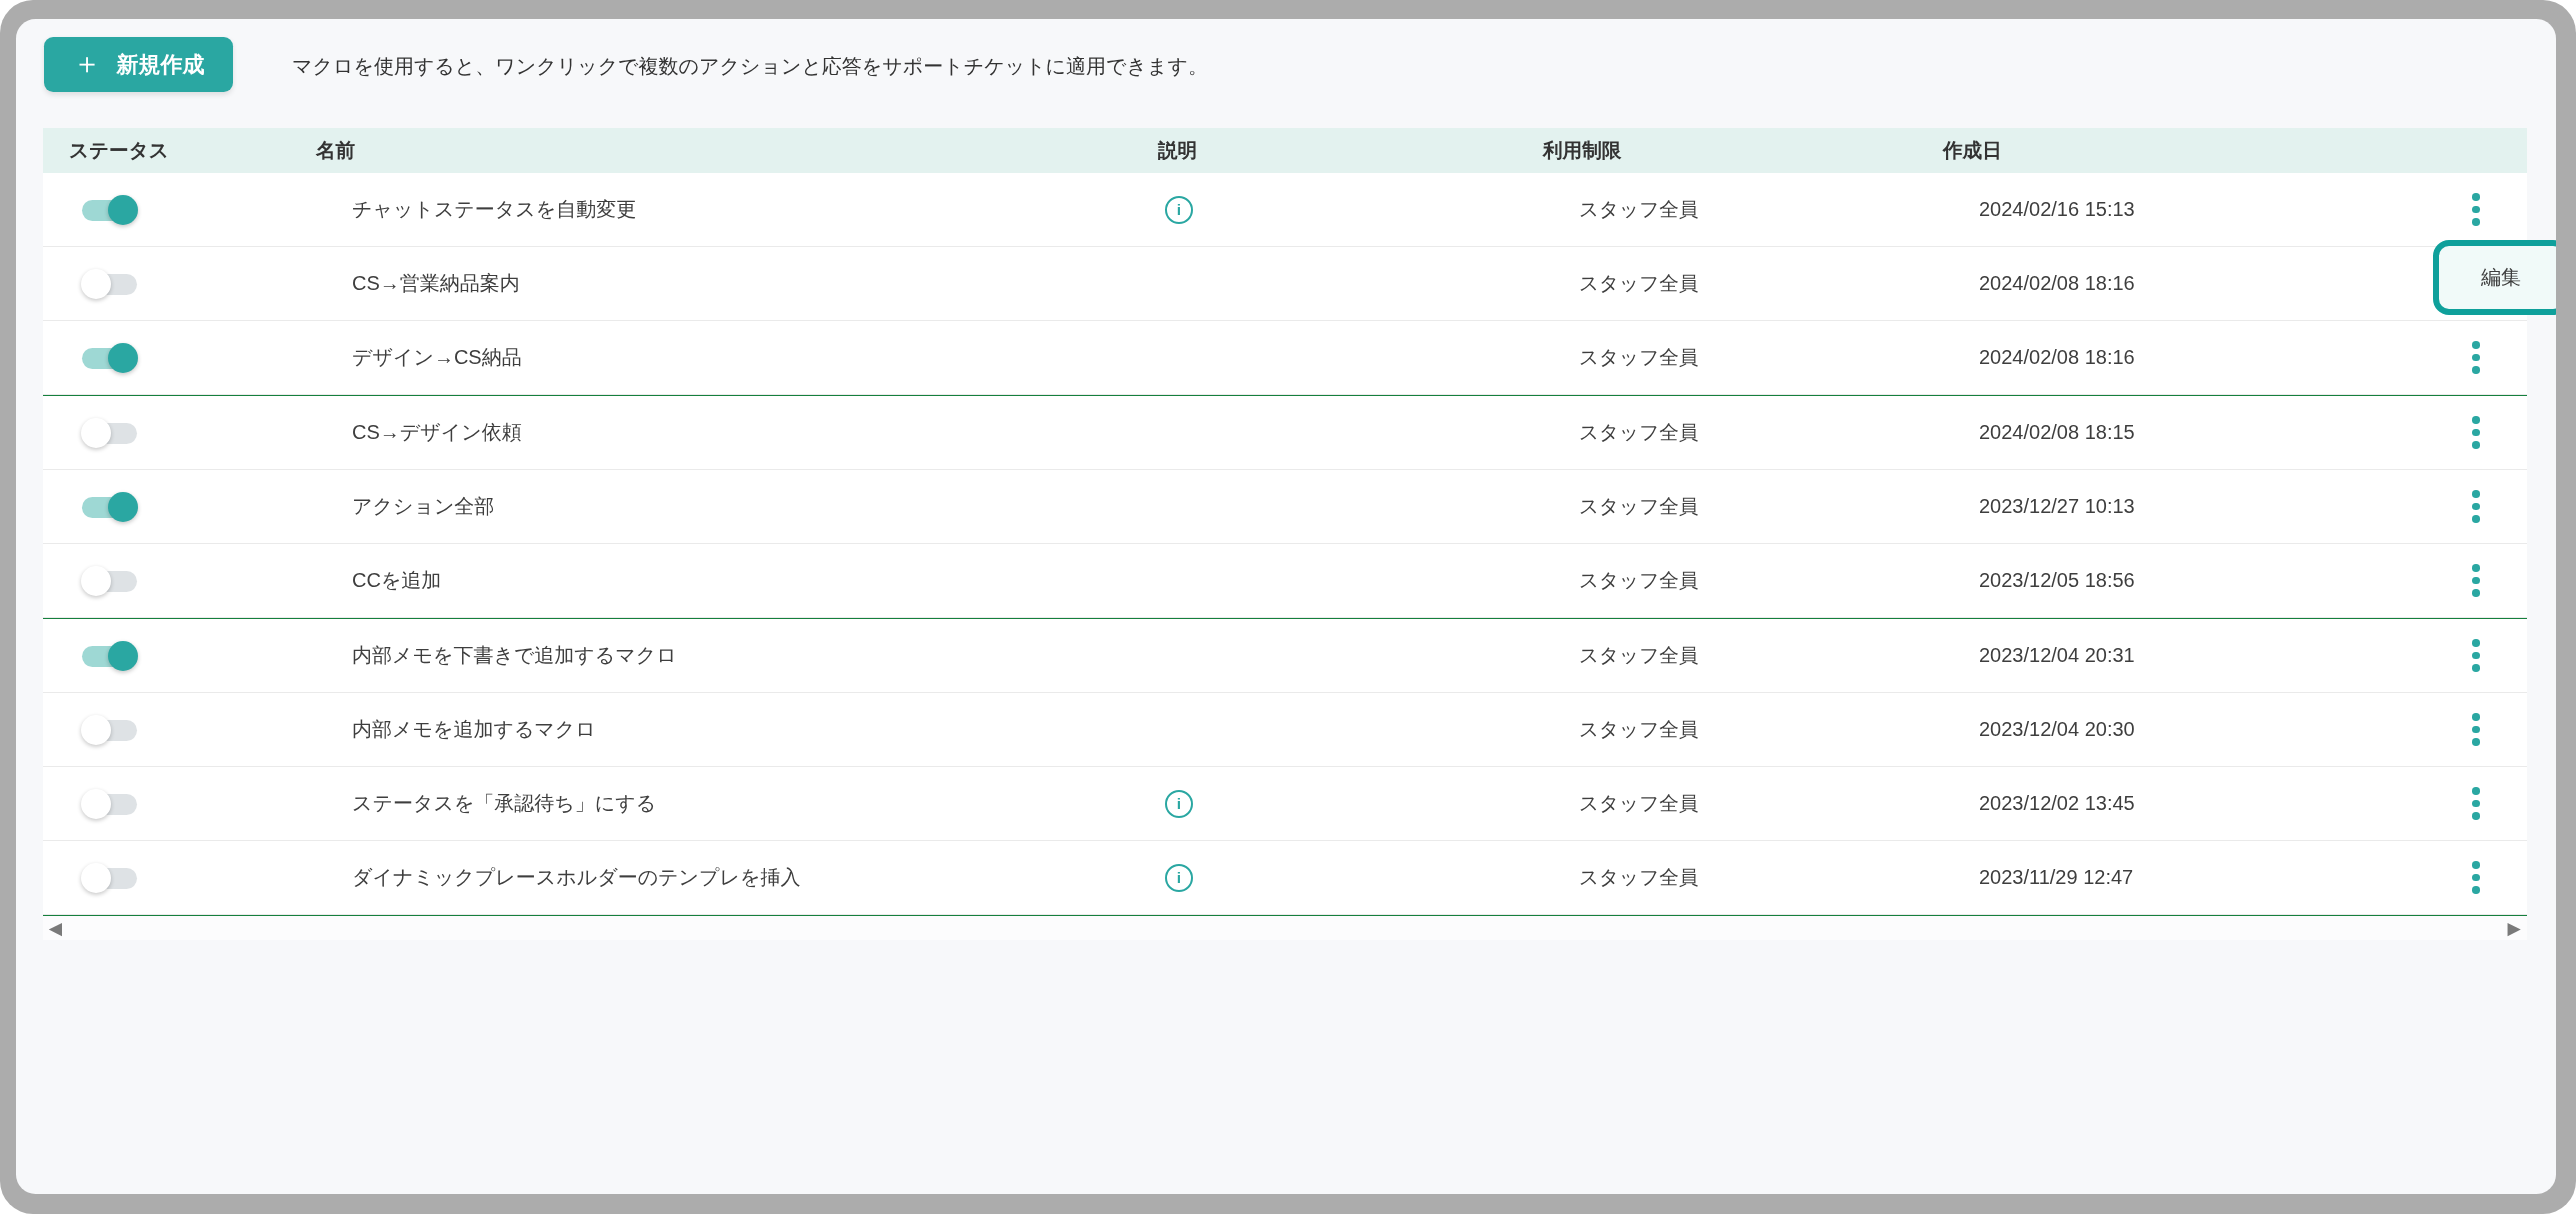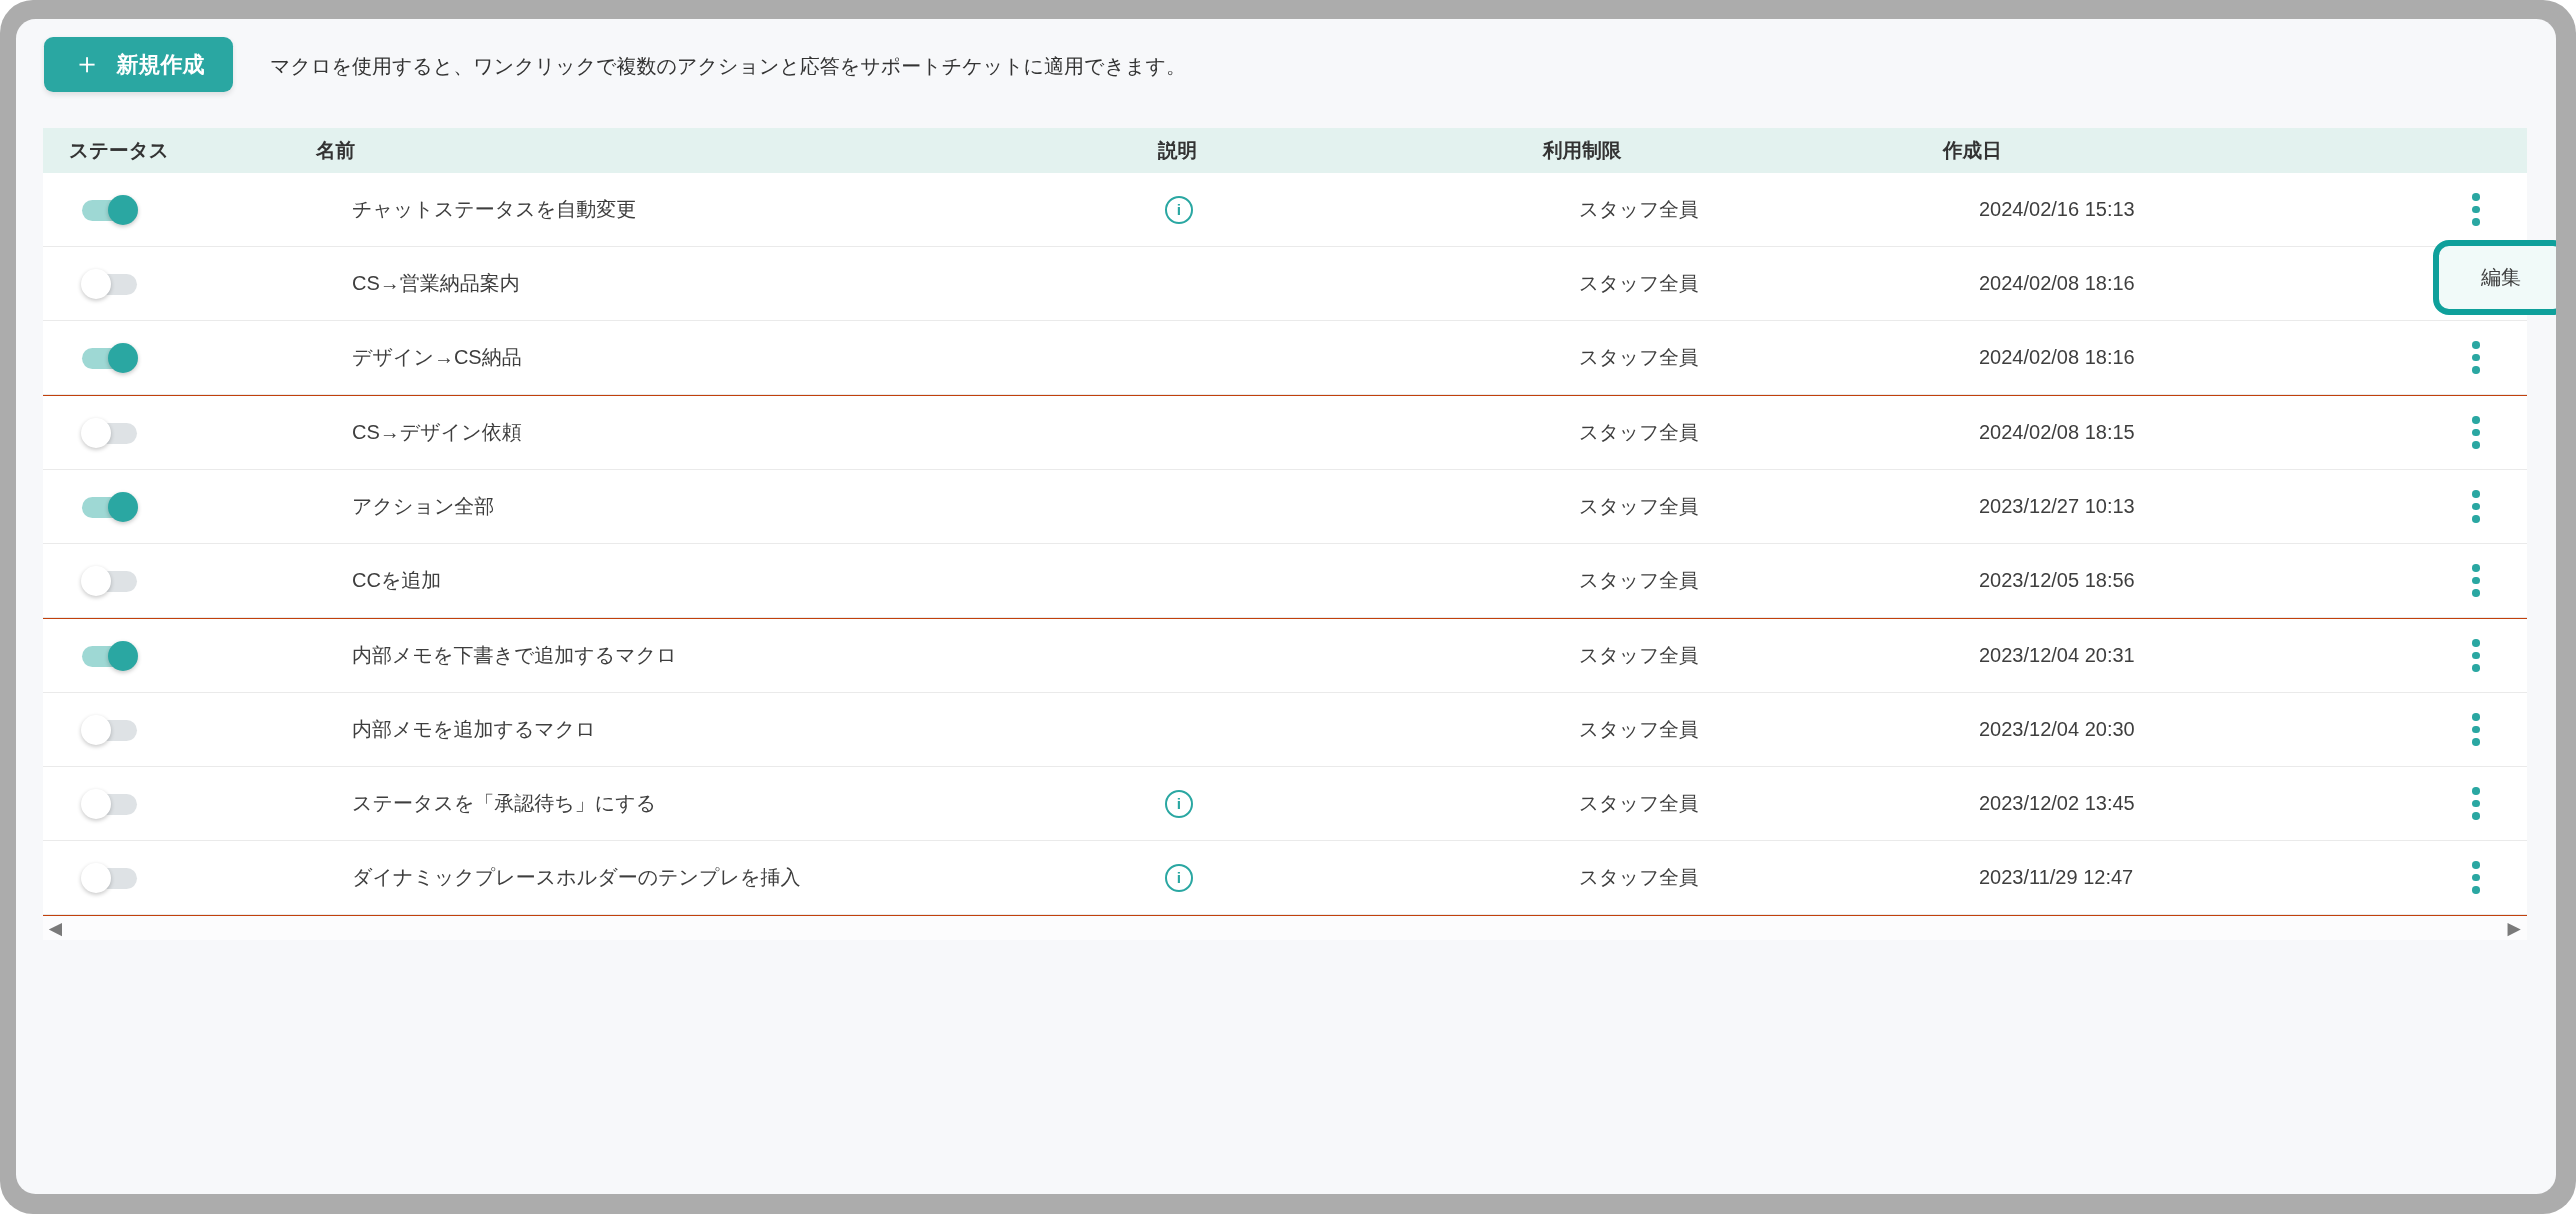--- a/index.html
+++ b/index.html
@@ -29,24 +29,24 @@
   
   .create-btn{
     position:absolute;left:28px;top:18px;width:189px;height:55px;
     border:none;border-radius:9.2px;background:var(--accent);color:#fff;
     display:flex;align-items:center;justify-content:center;gap:15px;
     font-family:inherit;font-size:22px;font-weight:bold;cursor:pointer;
     box-shadow:0 2.3px 5.8px rgba(0,0,0,.10);
   }
   .create-btn .plus{font-size:29px;font-weight:400;line-height:1;margin-top:-2.3px;}
   .toolbar-desc{
-    position:absolute;left:254px;top:33px;font-size:20px;color:#333;line-height:28px;
-  }
-  
-  .table{position:absolute;left:27px;top:109px;width:2484px;height:812px;background:#c2410c;}
+    position:absolute;left:276px;top:33px;font-size:20px;color:#333;line-height:28px;
+  }
+  
+  .table{position:absolute;left:27px;top:109px;width:2484px;height:812px;background:#15803d;}
   .thead{position:absolute;left:0;top:0;width:100%;height:45px;background:var(--header-bg);}
   .hcell{position:absolute;top:0;height:45px;display:flex;align-items:center;
          font-size:19.6px;font-weight:bold;color:#333;white-space:nowrap;}
   .hcell.c0{left:26px;}  .hcell.c1{left:273px;text-align:center;}  .hcell.c2{left:1115px;}
   .hcell.c3{left:1500px;} .hcell.c4{left:1900px;}
   .tbody{position:absolute;left:0;top:0;width:100%;}
   .row{position:absolute;left:0;width:2484px;height:74px;background:#fff;
        border-bottom:1.2px solid var(--divider);box-sizing:border-box;}
   .cell{position:absolute;top:0;height:73px;display:flex;align-items:center;
         font-size:20px;color:var(--text-main);white-space:nowrap;margin-left:36px;}

